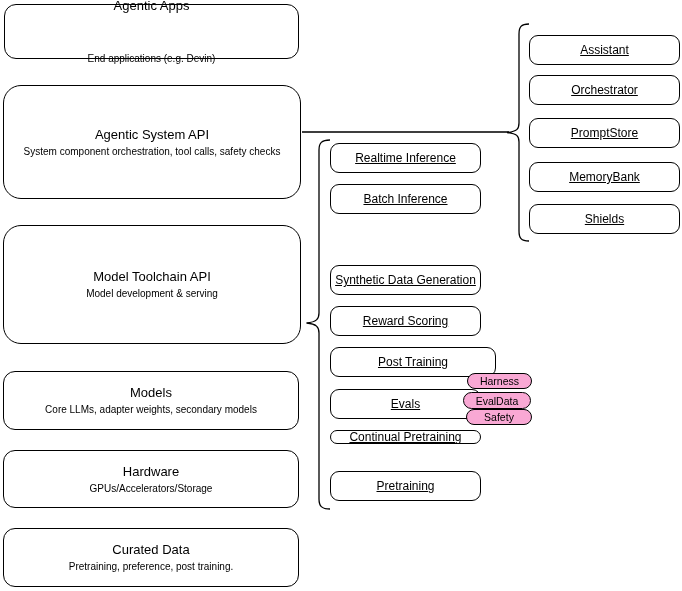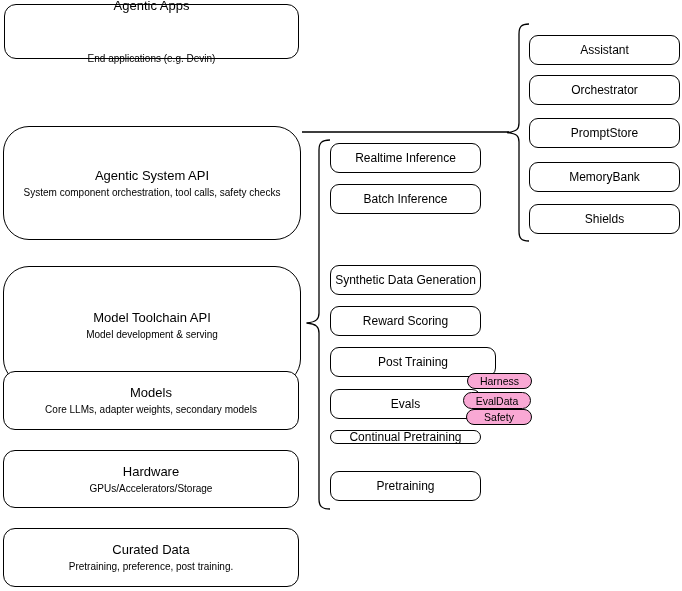--- a/index.html
+++ b/index.html
@@ -6,23 +6,23 @@
   .canvas{
     position:relative;width:682px;height:591px;background:#fff;
     font-family:"Liberation Sans", sans-serif;color:#000;overflow:hidden;
   }
   .wires{position:absolute;left:0;top:0;z-index:0;}
   .node{
     position:absolute;box-sizing:border-box;background:#fff;border:1px solid #000;
     display:flex;flex-direction:column;align-items:center;justify-content:center;
     text-align:center;z-index:1;
   }
-  .r-big{border-radius:26px;margin-top:41px;}
+  .r-big{border-radius:18px;}
   .r-small{border-radius:12px;}
-  .r-mid{border-radius:9px;}
+  .r-mid{border-radius:9px;text-decoration:underline;}
   .node .title{font-size:13px;line-height:16px;margin-bottom:3px;}
   .node .subtitle{font-size:10px;line-height:12px;}
   .leaf{font-size:12px;}
   .pill{
     position:absolute;box-sizing:border-box;background:#f9a8d4;border:1px solid #000;
     border-radius:9px;display:flex;align-items:center;justify-content:center;
     font-size:10.5px;z-index:2;
   }
 </style>
 </head>

